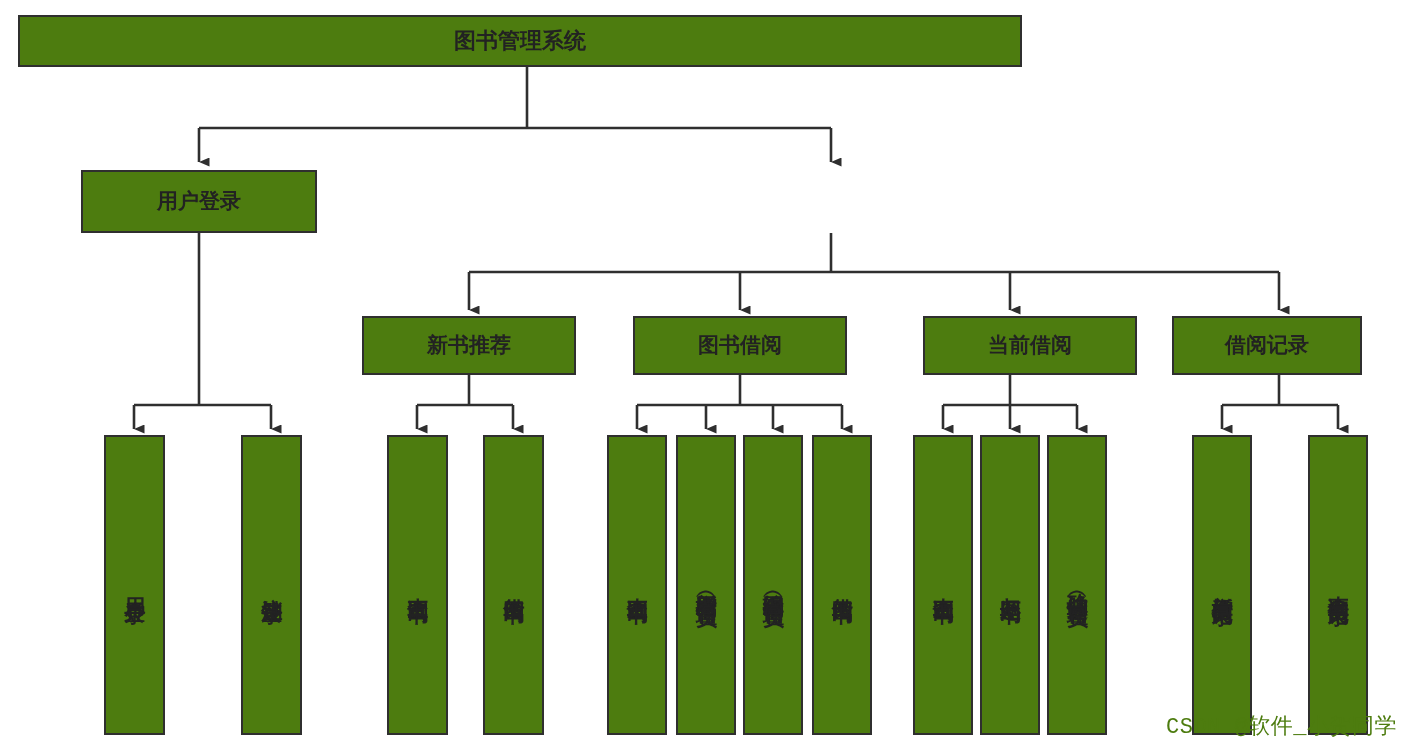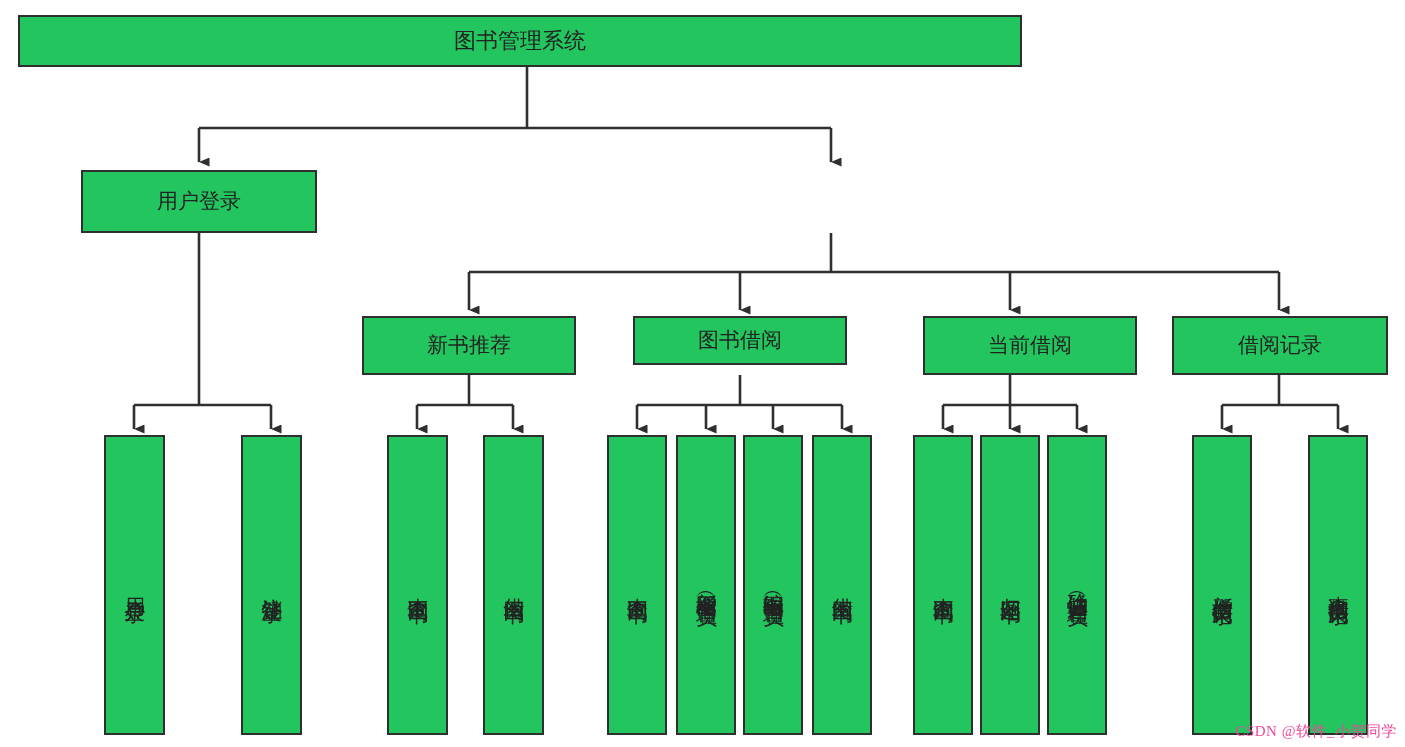--- a/index.html
+++ b/index.html
@@ -25,25 +25,26 @@
     left: 0;
     top: 0;
     width: 1405px;
     height: 747px;
     pointer-events: none;
   }
   .node {
     position: absolute;
     box-sizing: border-box;
     border: 2px solid #2f2f2f;
-    background: #22c55e;
+    background: #4d7c0f;
     display: flex;
     align-items: center;
     justify-content: center;
     color: #222222;
+    font-weight: bold;
   }
   .node-label {
     text-align: center;
     line-height: 1.18;
     white-space: nowrap;
     color: #222222;
   }
   .node.horizontal .node-label {
     font-size: 21px;
     writing-mode: horizontal-tb;
@@ -55,25 +56,25 @@
     letter-spacing: 2px;
     line-height: 1;
   }
   .node.root .node-label {
     font-size: 22px;
   }
   .watermark {
     position: absolute;
     right: 8px;
     bottom: 6px;
-    font-size: 15px;
-    color: #ec4899;
+    font-size: 22px;
+    color: #4d7c0f;
     letter-spacing: 0.5px;
     white-space: nowrap;
-    font-family: Liberation Serif, serif;
+    font-family: Liberation Mono, monospace;
   }
 </style>
 </head>
 <body>
 
 <div id="diagram-root">
 
   <svg class="wire-layer" viewBox="0 0 1405 747" xmlns="http://www.w3.org/2000/svg">
     <defs>
       <marker id="arrowhead" markerWidth="9" markerHeight="11" refX="4.5" refY="10.5" orient="auto" markerUnits="userSpaceOnUse">
@@ -132,29 +133,29 @@
 
   <div class="node horizontal" style="left:81px; top:170px; width:236px; height:63px;">
     <span class="node-label">用户登录</span>
   </div>
 
 
   <div class="node horizontal" style="left:362px; top:316px; width:214px; height:59px;">
     <span class="node-label">新书推荐</span>
   </div>
 
-  <div class="node horizontal" style="left:633px; top:316px; width:214px; height:49px;justify-content:center;">
+  <div class="node horizontal" style="left:633px; top:316px; width:214px; height:59px;justify-content:center;">
     <span class="node-label">图书借阅</span>
   </div>
 
   <div class="node horizontal" style="left:903px; top:316px; width:214px; height:59px;margin-left:20px;">
     <span class="node-label">当前借阅</span>
   </div>
 
-  <div class="node horizontal" style="left:1172px; top:316px; width:216px; height:59px;">
+  <div class="node horizontal" style="left:1172px; top:316px; width:190px; height:59px;">
     <span class="node-label">借阅记录</span>
   </div>
 
   <div class="node vertical" style="left:104px; top:435px; width:61px; height:300px;">
     <span class="node-label">用户登录</span>
   </div>
 
   <div class="node vertical" style="left:241px; top:435px; width:61px; height:300px;">
     <span class="node-label">注销登录</span>
   </div>

